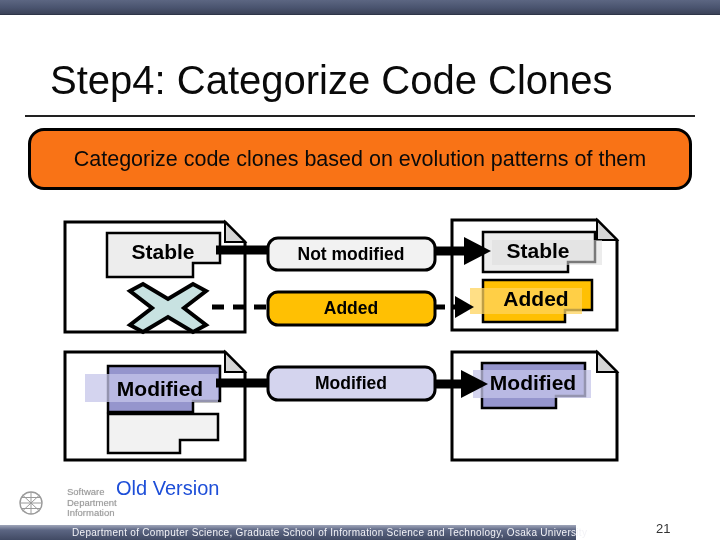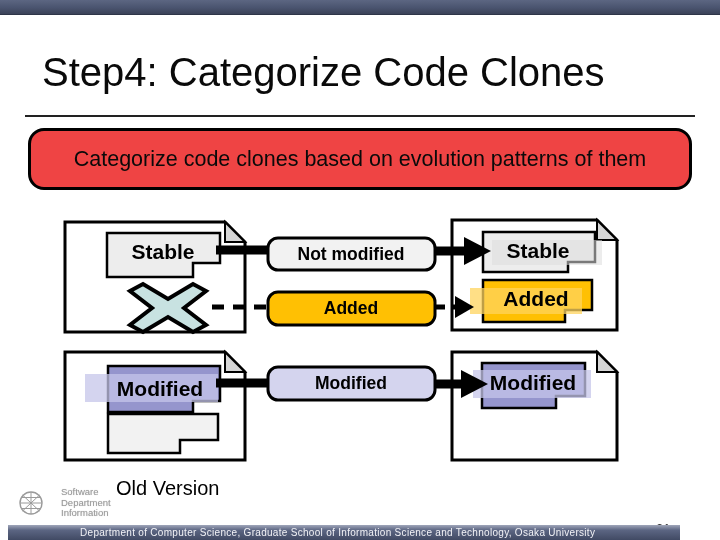--- a/index.html
+++ b/index.html
@@ -4,48 +4,48 @@
 <style>
   html,body{margin:0;padding:0;}
   body{width:720px;height:540px;overflow:hidden;background:#fff;
        font-family:"Liberation Sans",sans-serif;}
   .slide{position:relative;width:720px;height:540px;background:#fff;}
 
   .topbar{position:absolute;left:0;top:0;width:720px;height:14px;
           background:linear-gradient(#5c6682 0%,#4a546f 55%,#3b4258 100%);
           border-bottom:1px solid #2e3548;}
 
-  .title{position:absolute;left:42px;top:50px;margin:0;
+  .title{position:absolute;left:42px;top:50px;margin:8px;
          font-size:40px;font-weight:400;color:#0a0a0a;letter-spacing:0px;
          font-family:"Liberation Sans",sans-serif;}
 
   .title-rule{position:absolute;left:25px;top:115px;width:670px;height:0;
               border-top:2px solid #222;}
 
   .callout{position:absolute;left:28px;top:128px;width:658px;height:56px;
-           background:#ef4444;border:3px solid #000;border-radius:16px;
+           background:#f97316;border:3px solid #000;border-radius:16px;
            display:flex;align-items:center;justify-content:center;}
   .callout span{font-size:21.5px;color:#0a0a0a;white-space:nowrap;}
 
   svg.diagram{position:absolute;left:0;top:0;}
   svg text{font-family:"Liberation Sans",sans-serif;font-weight:bold;fill:#000;}
   text.lbl{font-size:21px;}
   text.mid{font-size:17.5px;}
 
-  .caption{position:absolute;font-size:20px;color:#000000;white-space:nowrap;}
+  .caption{position:absolute;font-size:20px;color:#1d4ed8;white-space:nowrap;}
   .caption.old{left:116px;top:477px;}
   .caption.new{left:480px;top:471px;}
 
   .page-number{position:absolute;left:656px;top:521px;font-size:13px;color:#333;}
 
-  .logo{position:absolute;left:16px;top:487px;display:flex;align-items:center;gap:15px;}
+  .logo{position:absolute;left:16px;top:487px;display:flex;align-items:center;gap:21px;}
   .logo-text{color:#9a9a9a;font-size:9.5px;line-height:10.5px;
              text-shadow:0 0 1px #c9c9c9;}
 
-  .footer{position:absolute;left:8px;top:525px;width:672px;height:15px;
+  .footer{position:absolute;left:0;top:525px;width:576px;height:15px;
           background:linear-gradient(#a0a6ba 0%,#5b6582 35%,#414a64 100%);
           display:flex;align-items:center;}
   .footer span{color:#f2f2f6;font-size:10px;padding-left:72px;white-space:nowrap;
                letter-spacing:0.3px;}
 </style>
 </head>
 <body>
 
 <div class="slide">
 

